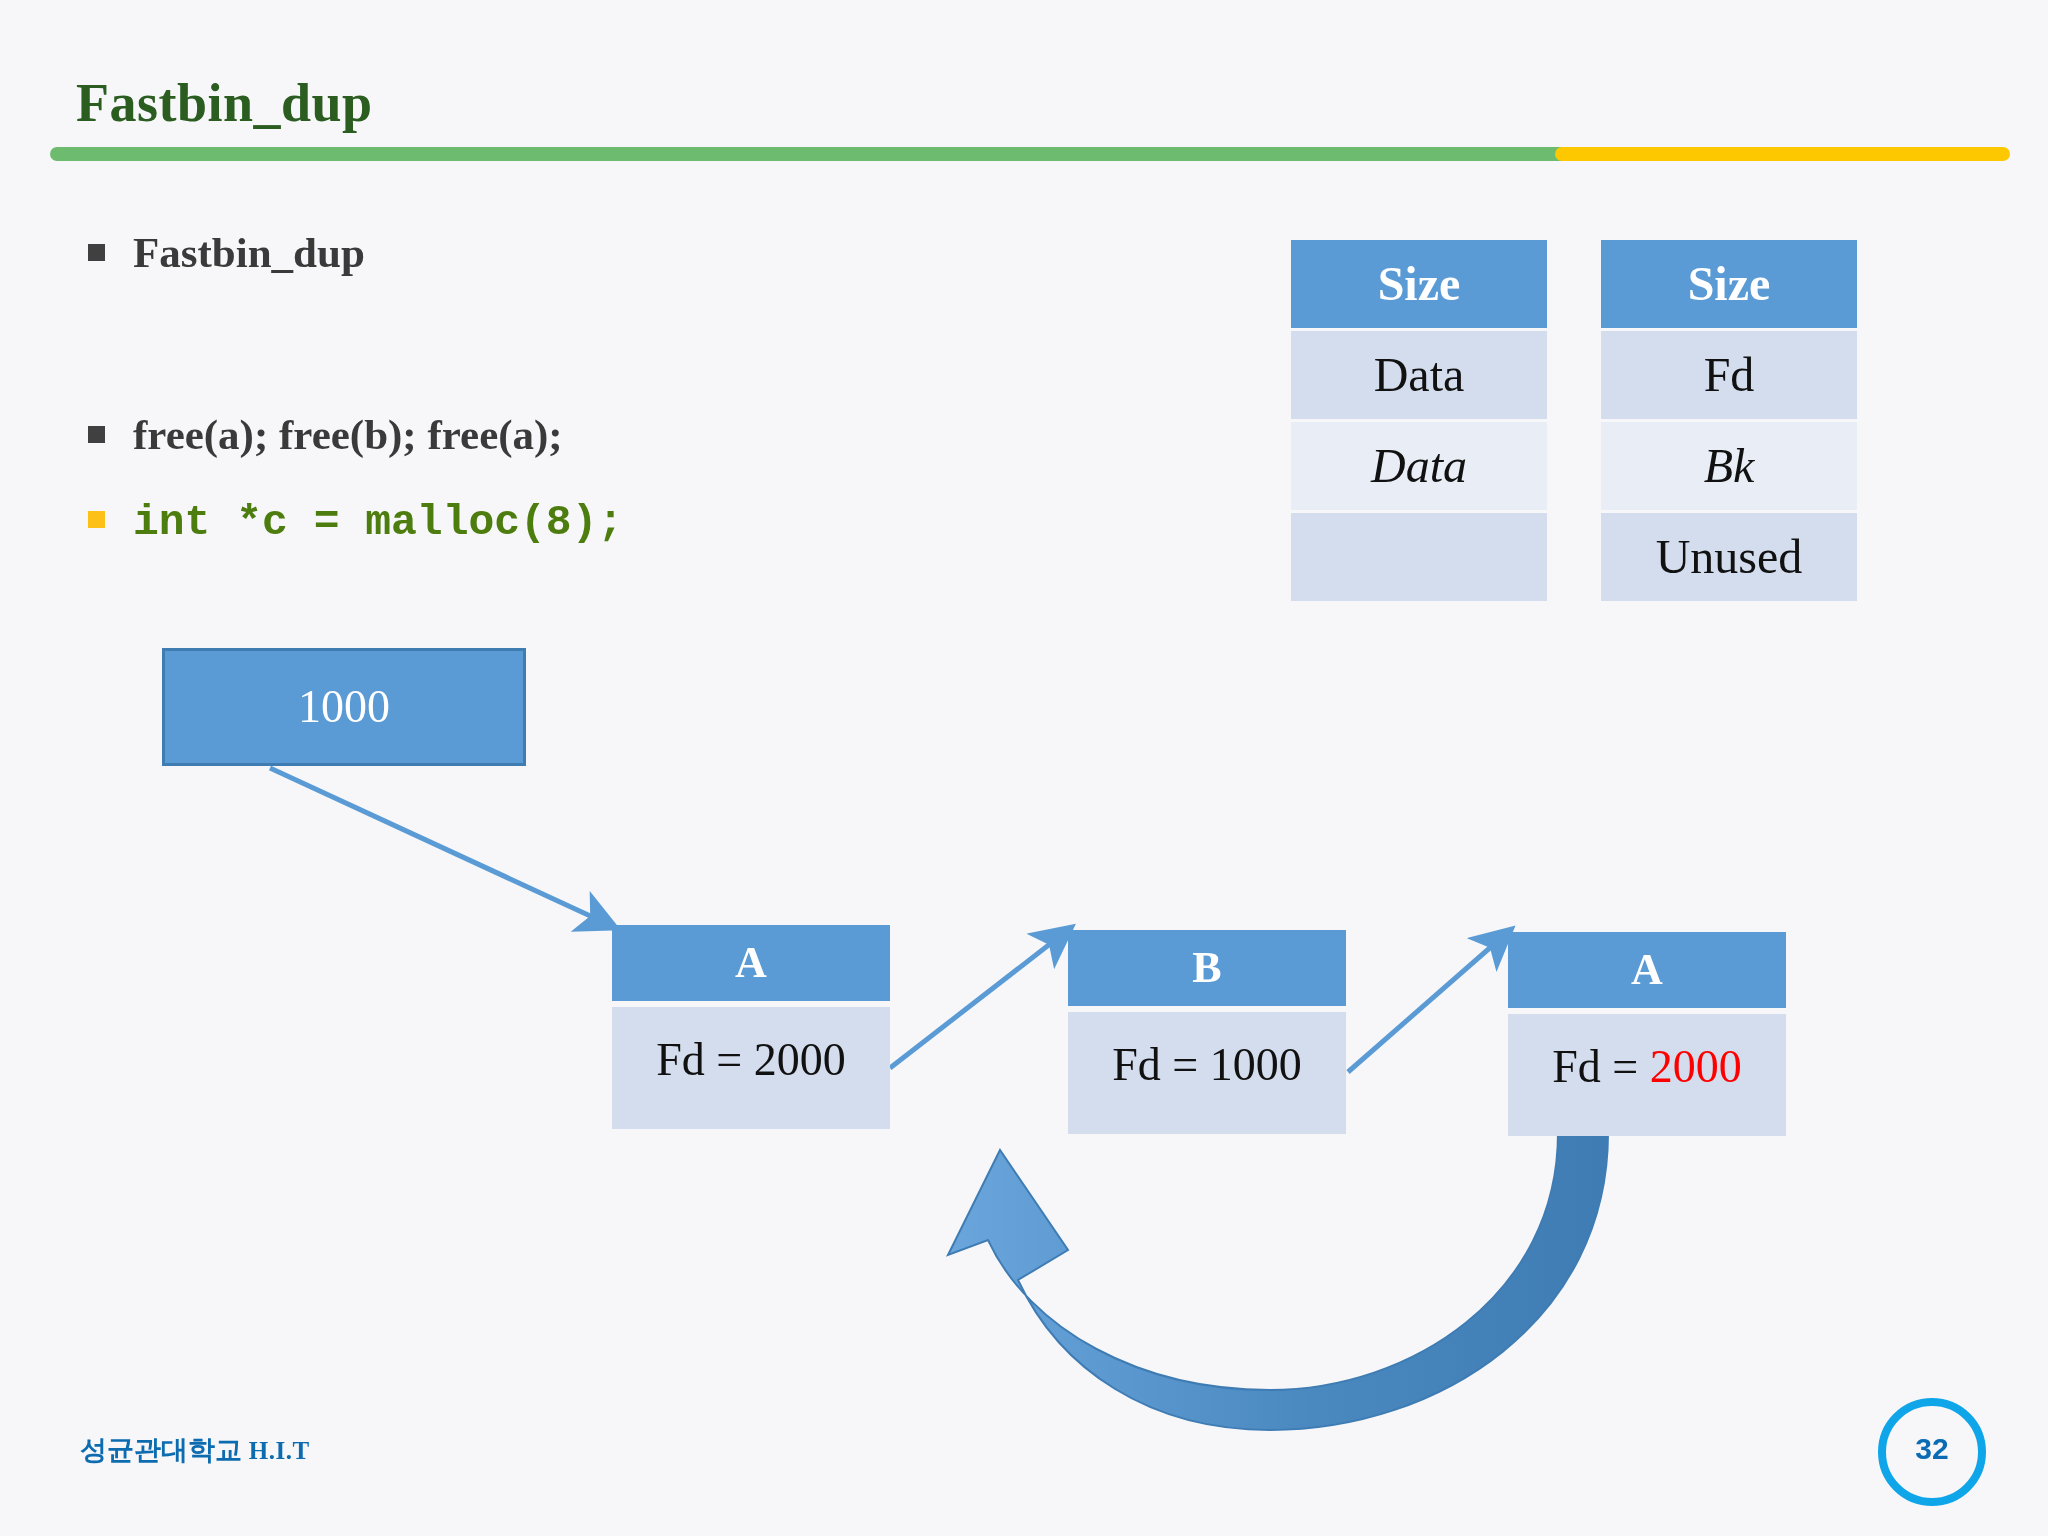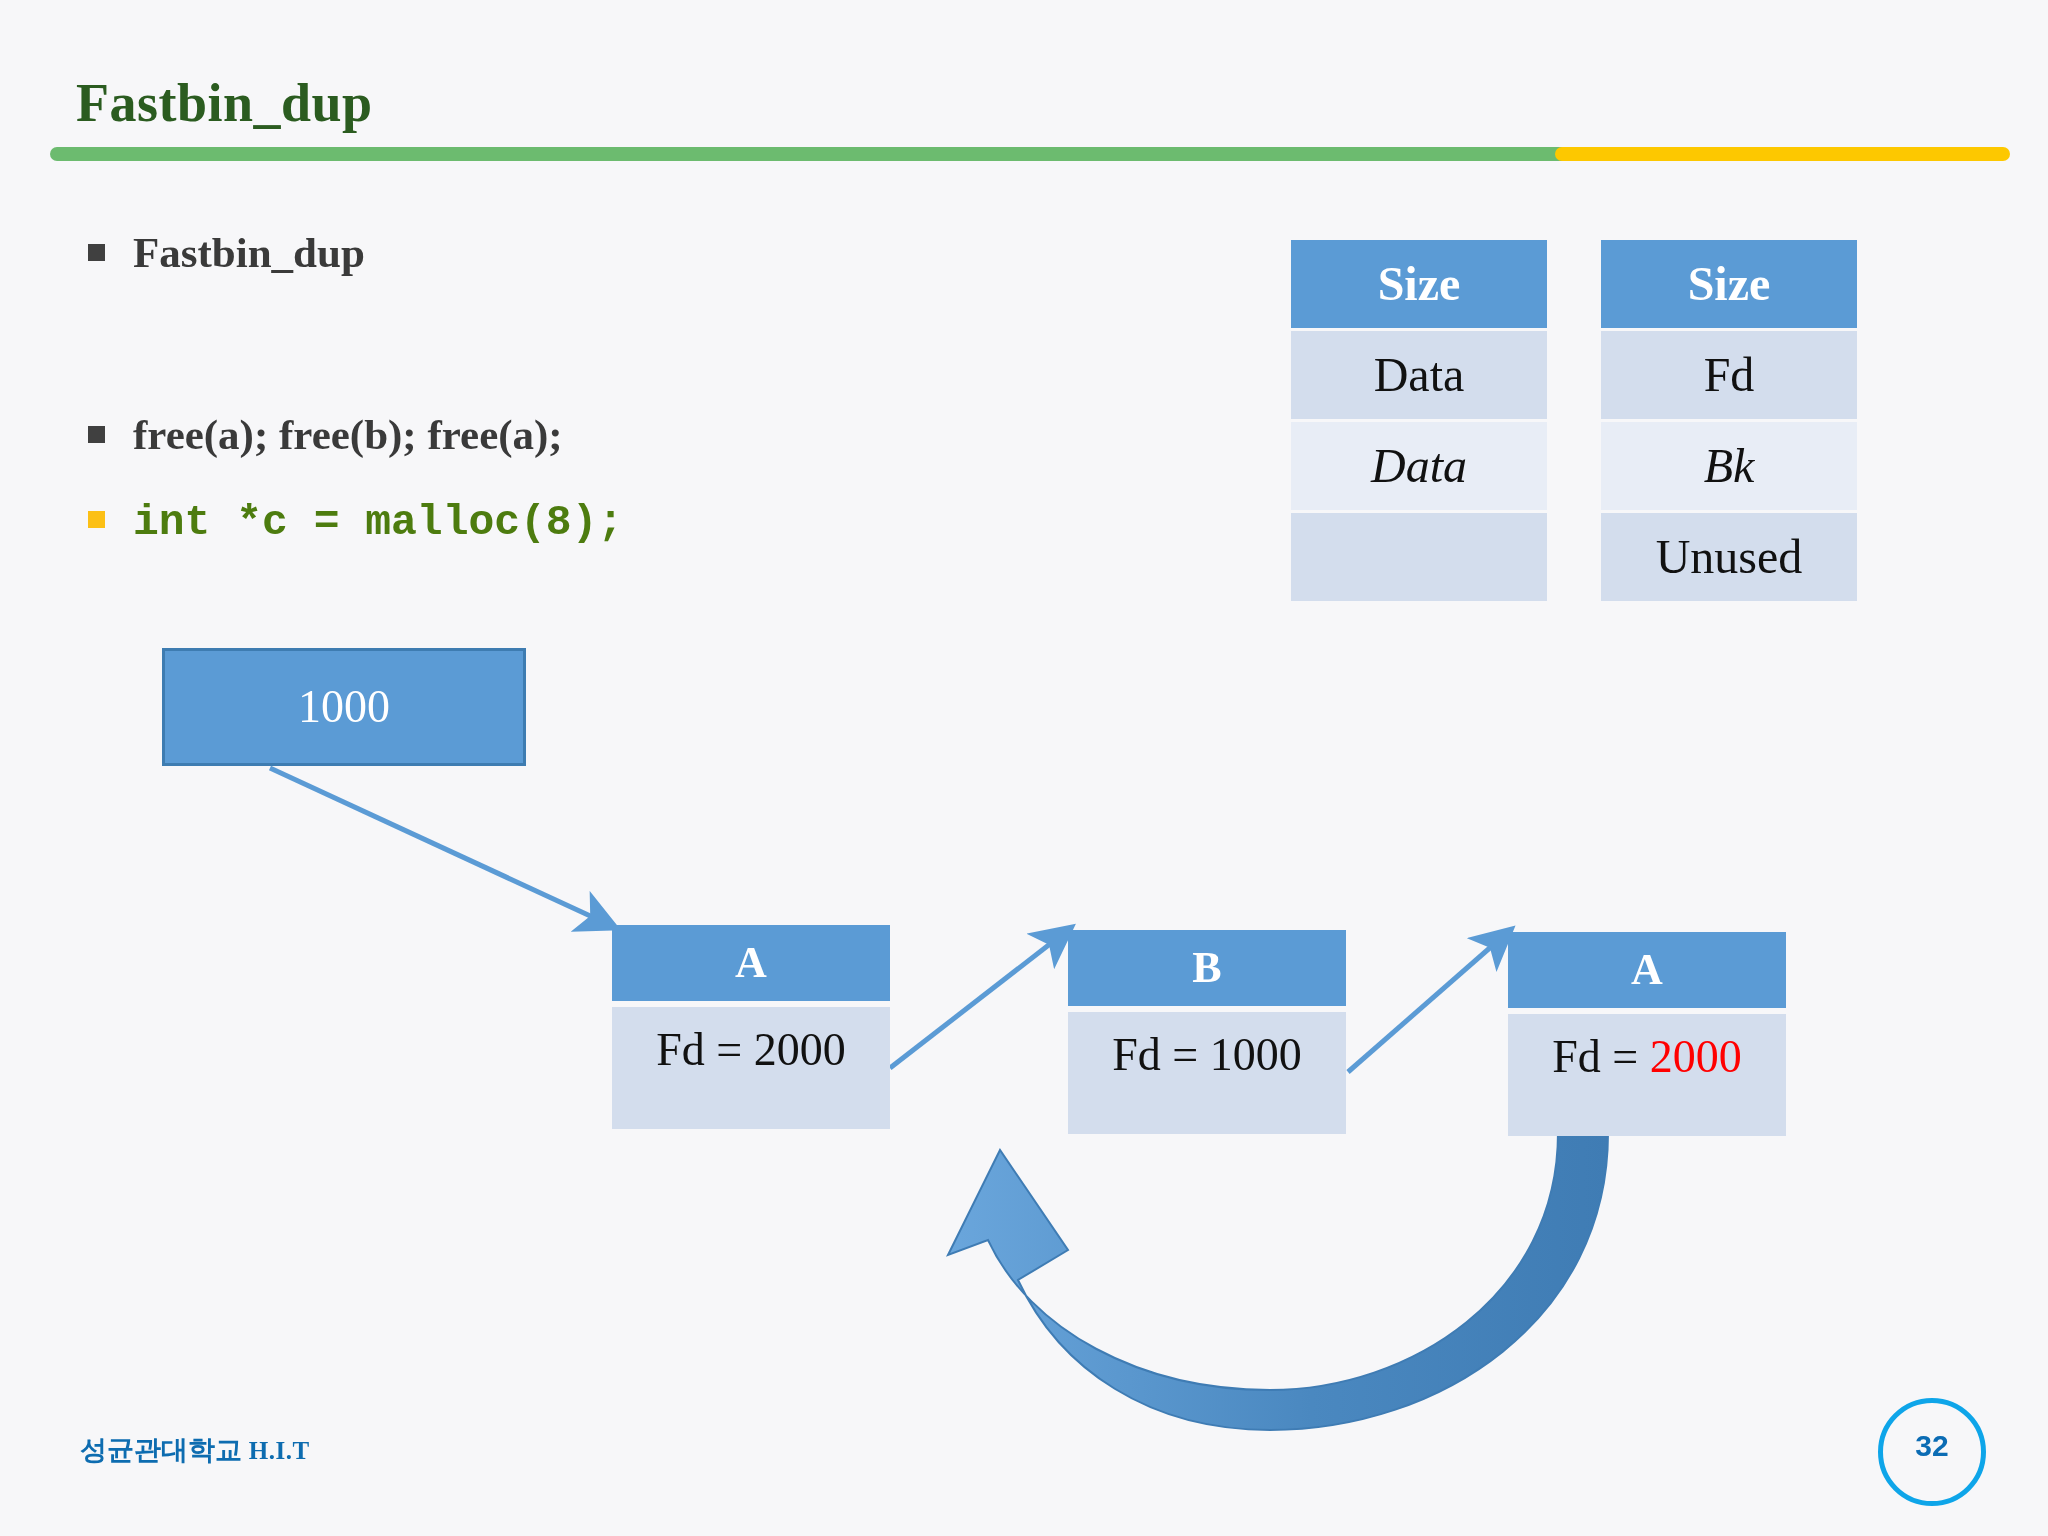--- a/index.html
+++ b/index.html
@@ -116,21 +116,21 @@
     height: 76px;
     margin-bottom: 6px;
   }
   .node .node-body {
     background: #d3dded;
     color: #111111;
     text-align: center;
     font-size: 46px;
     line-height: 70px;
     height: 122px;
-    padding-top: 8px;
+    padding-top: 18px;
     box-sizing: border-box;
   }
   .node-body .hl { color: #ff0000; }
 
   #node-a1 { left: 612px; top: 925px; width: 278px; }
   #node-b  { left: 1068px; top: 930px; width: 278px; }
   #node-a2 { left: 1508px; top: 932px; width: 278px; }
 
   
   #root-box {
@@ -171,21 +171,21 @@
   #footer-logo .hit {
     font-size: 25px;
     letter-spacing: 0.5px;
   }
   #page-badge {
     position: absolute;
     left: 1878px;
     top: 1398px;
     width: 108px;
     height: 108px;
-    border: 5px solid #0ea5e9;
+    border: 8px solid #0ea5e9;
     border-radius: 50%;
     box-sizing: border-box;
     background: #f7f7f9;
   }
   #page-badge span {
     display: block;
     text-align: center;
     line-height: 86px;
     font-family: "Liberation Sans", sans-serif;
     font-size: 30px;

